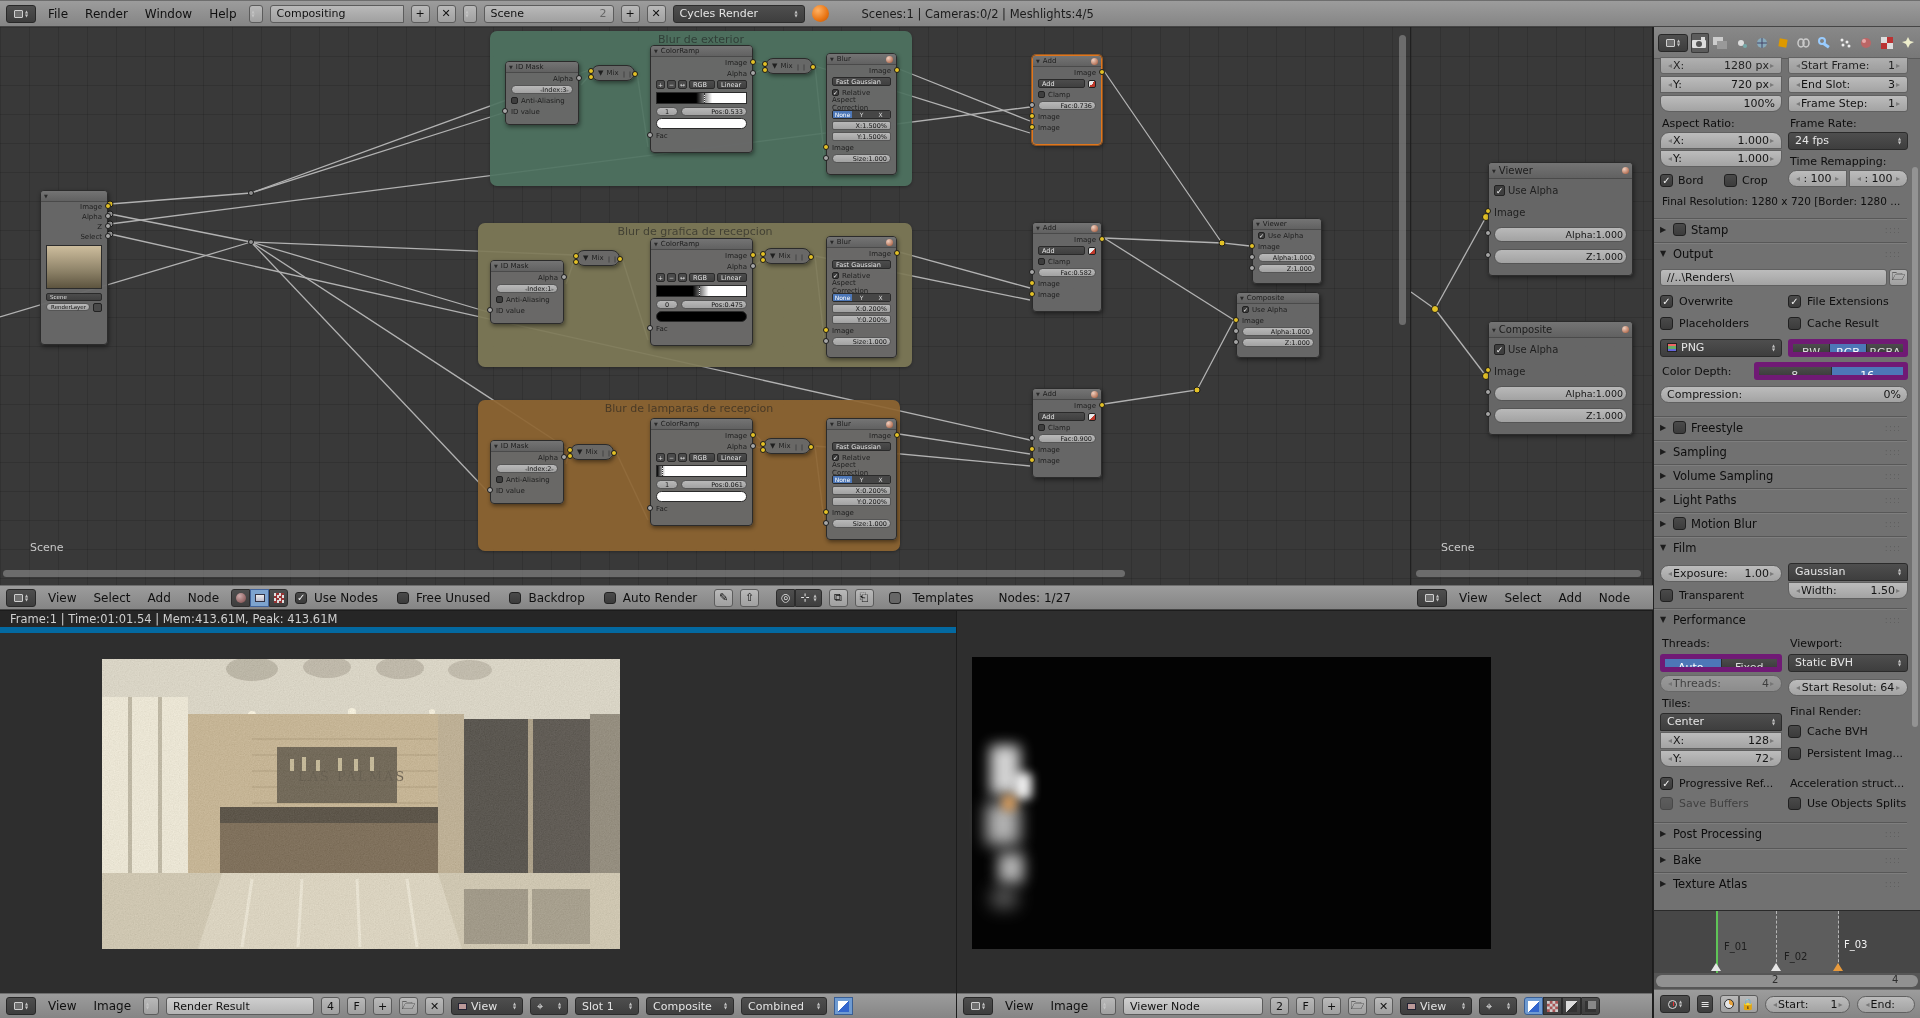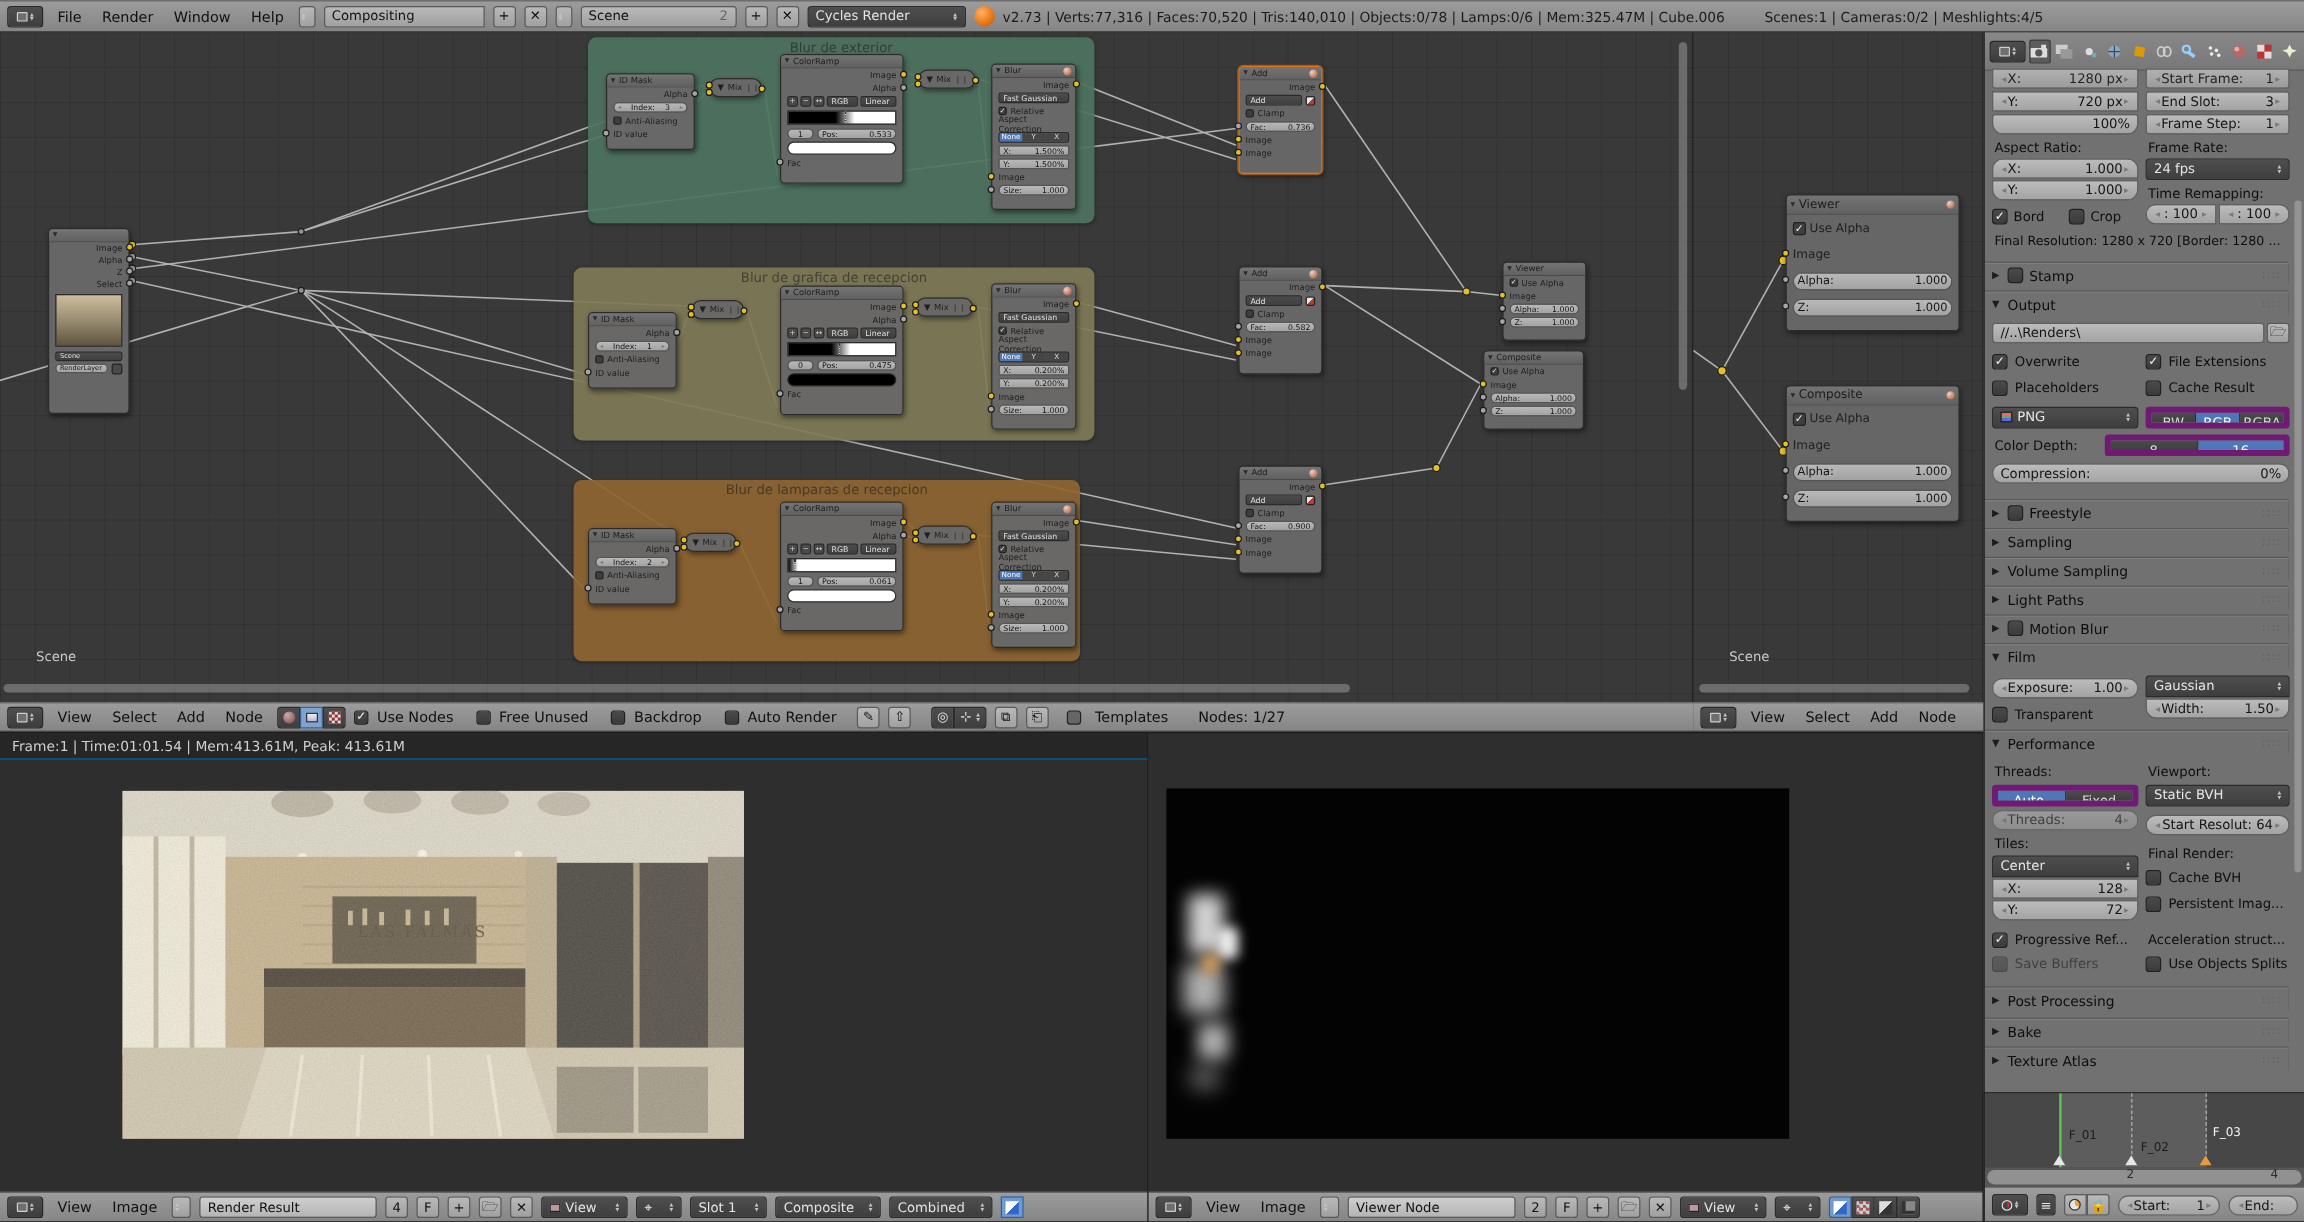--- a/index.html
+++ b/index.html
@@ -26,21 +26,21 @@
 .node{position:absolute;background:rgba(104,104,104,.96);border:1px solid #2b2b2b;border-radius:4px;box-shadow:1px 2px 4px rgba(0,0,0,.45);font-size:7px;color:#1f1f1f}
 .node.sel{border:1px solid #e0761c;box-shadow:0 0 0 1px rgba(224,118,28,.6),1px 2px 4px rgba(0,0,0,.45)}
 .nh{height:11px;display:flex;align-items:center;gap:3px;padding:0 3px;background:linear-gradient(#747474,#616161);border-bottom:1px solid #4a4a4a;border-radius:3px 3px 0 0;font-size:7px;color:#1c1c1c}
 .nh .tri{font-size:5px;color:#2a2a2a}
 .nsphere{margin-left:auto;width:7px;height:7px;border-radius:50%;background:radial-gradient(circle at 32% 30%,#f0d0c0,#a05030)}
 .nrow{position:relative;height:11px;display:flex;align-items:center;padding:0 5px;gap:3px}
 .nrow.right{justify-content:flex-end}
 .sock{position:absolute;width:6px;height:6px;border-radius:50%;border:1px solid #1b1b1b;top:2px}
 .sock.l{left:-4px}.sock.r{right:-4px}
 .sock.img{background:#e3c126}.sock.gry{background:#a6a6a6}
-.nfield{flex:1;height:9px;background:linear-gradient(#b9b9b9,#a2a2a2);border:1px solid #555;border-radius:5px;display:flex;align-items:center;justify-content:space-between;padding:0 3px;font-size:6.5px;color:#161616}
+.nfield{flex:1;height:9px;background:linear-gradient(#b9b9b9,#a2a2a2);border:1px solid #555;border-radius:5px;display:flex;align-items:center;justify-content:flex-end;padding:0 3px;font-size:6.5px;color:#161616}
 .ndark{flex:1;height:9px;background:linear-gradient(#4c4c4c,#3f3f3f);border:1px solid #2a2a2a;border-radius:2px;display:flex;align-items:center;justify-content:space-between;padding:0 3px;font-size:6.5px;color:#e2e2e2}
 .ncb{width:7px;height:7px;flex:none;background:#3e3e3e;border:1px solid #222;border-radius:2px;color:#eee;font-size:6px;line-height:6px;text-align:center}
 .nseg{flex:1;display:flex;height:9px;border:1px solid #2a2a2a;border-radius:2px;overflow:hidden}
 .nseg span{flex:1;background:#464646;color:#ddd;font-size:6px;text-align:center;line-height:8px}
 .nseg .on{background:#4d77b7;color:#fff}
 .mixnode{height:16px;border-radius:8px;display:flex;align-items:center;padding:0 6px;gap:3px;font-size:7px}
 .mixnode .gr2{margin-left:auto;color:#454545;font-size:6px;letter-spacing:1px}
 .sclbl{color:#c9c9c9;font-size:11px}
 .scroll{position:absolute;background:rgba(160,160,160,.5);border-radius:4px}
 
@@ -99,21 +99,20 @@
         <span>Scene</span>
         <span style="margin-left:auto;color:#666">2</span>
       </div>
     <div class="wid light sq">+</div>
     <div class="wid light sq">✕</div>
     <div class="wid dark" style="width:132px">
         <span>Cycles Render</span>
         <span class="ud" style="margin-left:auto">▲<br>▼</span>
       </div>
     <div style="width:17px;height:17px;border-radius:50%;background:radial-gradient(circle at 35% 32%,#ffb163,#e87413 60%,#b85408);flex:none"></div>
-    <span style="font-size:11.5px;color:#1b1b1b">v2.73 | Verts:77,316 | Faces:70,520 | Tris:140,010 | Objects:0/78 | Lamps:0/6 | Mem:325.47M | Cube.006</span>
     <span style="font-size:11.5px;color:#1b1b1b;margin-left:26px">Scenes:1 | Cameras:0/2 | Meshlights:4/5</span>
   </div>
 
   <div class="ne" id="ne-main" style="left:0;top:27px;width:1411px;height:558px">
     <svg id="noodles-main" width="1411" height="558" style="position:absolute;left:0;top:0">
         <polyline points="110,177 251,166" class="noodle"></polyline>
         <polyline points="110,187 251,215" class="noodle"></polyline>
         <polyline points="251,166 589,43" class="noodle"></polyline>
         <polyline points="251,166 503,86" class="noodle"></polyline>
         <polyline points="251,215 574,228" class="noodle"></polyline>
@@ -898,21 +897,21 @@
         <span class="gl"></span>
         <span class="ud">▲<br>▼</span>
       </div>
     <span class="menu">View</span>
     <span class="menu">Select</span>
     <span class="menu">Add</span>
     <span class="menu">Node</span>
   </div>
 
   <div class="imged" style="left:0;top:610px;width:957px;height:408px">
-    <div class="ar" style="left:0;top:0;width:957px;height:22px;background:#262626;border-bottom:1px solid #0369a1;display:flex;align-items:center;padding-left:10px">
+    <div class="ar" style="left:0;top:0;width:957px;height:22px;background:#262626;border-bottom:6px solid #0369a1;display:flex;align-items:center;padding-left:10px">
       <span style="font-size:11.5px;color:#d0d0d0">Frame:1 | Time:01:01.54 | Mem:413.61M, Peak: 413.61M</span>
     </div>
 
     <svg class="ar" style="left:102px;top:48px" width="518" height="290" viewBox="0 0 518 290">
       <defs>
         <filter id="grain">
             <feTurbulence type="fractalNoise" baseFrequency="0.8" numOctaves="2" stitchTiles="stitch"></feTurbulence>
           <feColorMatrix type="matrix" values="0.33 0.33 0.33 0 0.2  0.33 0.33 0.33 0 0.18  0.33 0.33 0.33 0 0.14  0 0 0 0 0.55"></feColorMatrix>
           </filter>
       </defs>

